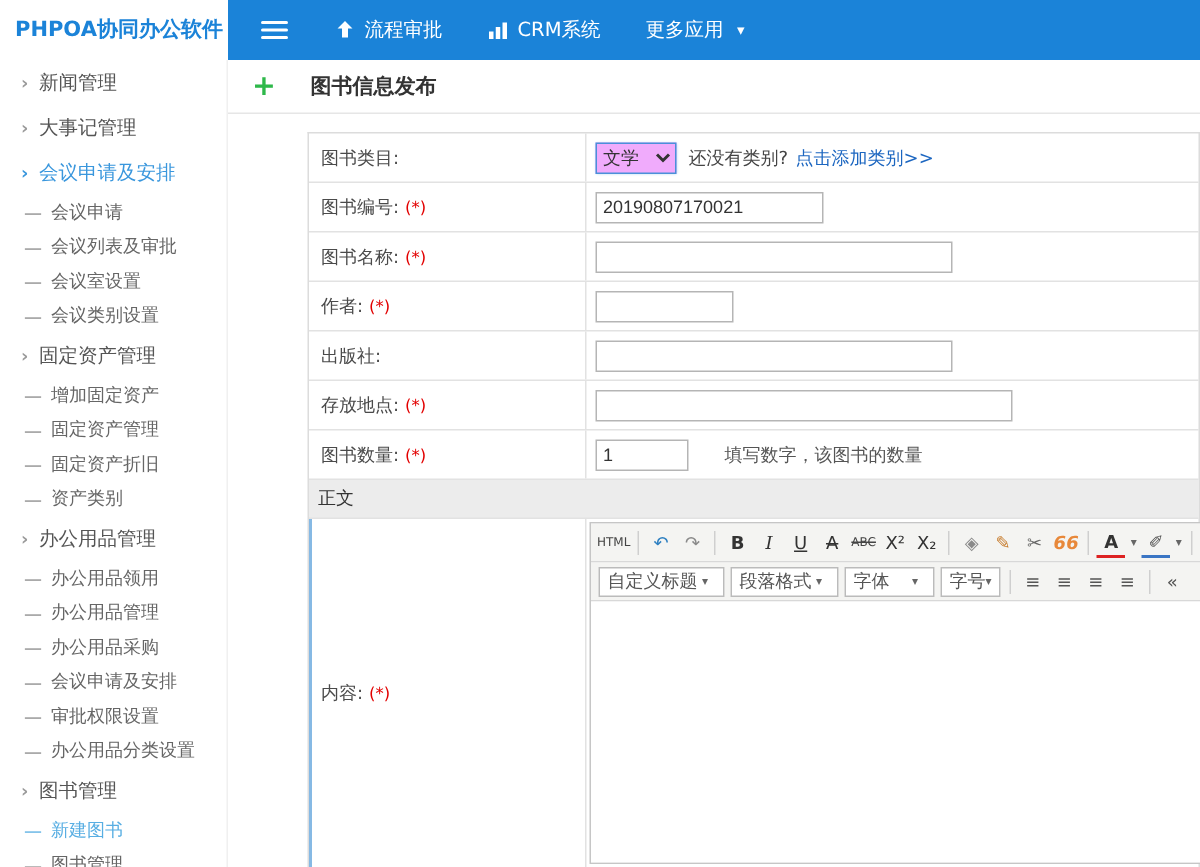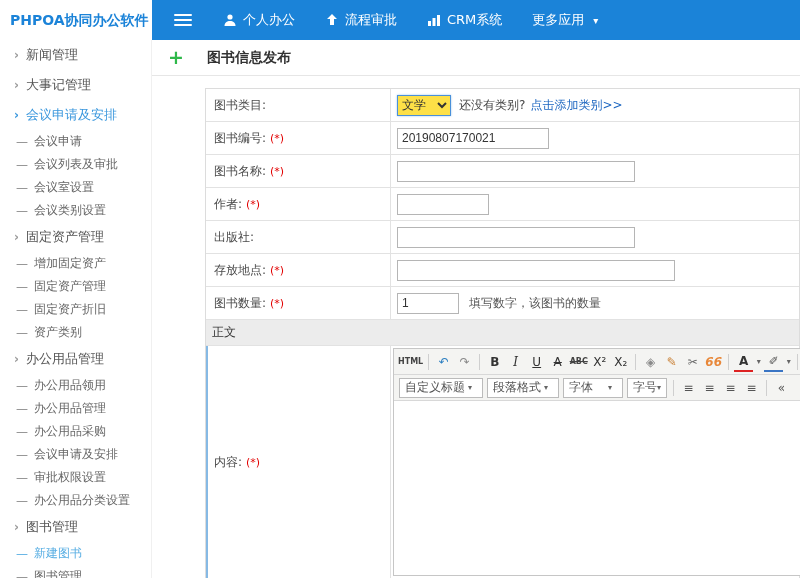--- a/index.html
+++ b/index.html
@@ -33,40 +33,40 @@
   .plus { color:#2eb84a; font-weight:bold; font-size:19px; margin-right:5px; line-height:1; }
   h1 { font-size:14px; color:#333; font-weight:bold;padding-left:18px; }
 
   .form-table { margin:12px 0 0 53px; border:1px solid #dcdcdc; border-bottom:none; }
   .f-row { display:flex; border-bottom:1px solid #e2e2e2; min-height:33px; }
   .f-label { flex:0 0 185px; width:185px; border-right:1px solid #e2e2e2; display:flex; align-items:center; padding-left:8px; color:#4a4a4a; font-size:12px; white-space:nowrap; }
   .req { color:#e20000; margin-left:4px; font-size:11px; }
   .f-field { flex:1; display:flex; align-items:center; padding:4px 6px; font-size:12px; color:#555; }
   .ipt { height:21px; border:1px solid #b5b5b5; padding:0 4px; font-size:12px; color:#333; background:#fff; }
   .w152{width:152px} .w238{width:238px} .w92{width:92px} .w278{width:278px} .w62{width:62px}
-  .cat-select { height:21px; min-width:54px; border:1px solid #4a90d9; box-shadow:0 0 2px #9ec9ef; font-size:12px; color:#333; background:#fde047; margin-right:8px; }
+  .cat-select { height:21px; min-width:54px; border:1px solid #4a90d9; box-shadow:0 0 2px #9ec9ef; font-size:12px; color:#333; background:#f0abfc; margin-right:8px; }
   .hint { color:#444; }
   .link { color:#1c66c0; margin-left:5px; cursor:pointer; text-decoration:none;text-align:right; }
-  .note { margin-left:10px; color:#555; }
+  .note { margin-left:24px; color:#555; }
   .body-bar { background:#ececec; border-bottom:1px solid #e2e2e2; height:26px; display:flex; align-items:center; padding-left:6px; color:#333; font-size:12px; }
   .content-row { height:233px; box-shadow:inset 2px 0 0 #86b9e4; }
   .editor-cell { align-items:stretch; padding:2px; }
 
   
   .editor { flex:1; display:flex; flex-direction:column; border:1px solid #c6c6c6; background:#fff; overflow:hidden; }
   .toolbar { display:flex; align-items:center; background:#f4f4f2; border-bottom:1px solid #d8d8d8; padding:2px 3px; height:26px; flex:0 0 26px; overflow:hidden; }
   .tb-btn { display:inline-flex; align-items:center; justify-content:center; min-width:19px; height:20px; margin:0 1px; font-size:12px; color:#333; cursor:pointer; white-space:nowrap; }
   .tb-sep { width:1px; height:16px; background:#cfcfcf; margin:0 4px; flex:0 0 1px; }
-  .tb-html { font-size:8px; font-weight:bold; color:#444; letter-spacing:0; }
+  .tb-html { font-size:8px; font-weight:normal; color:#444; letter-spacing:0; }
   .g-blue { color:#2d7fc1; } .g-gray { color:#8a8a8a; }
   .g-bold { font-weight:bold; }
   .g-italic { font-style:italic; font-family:"DejaVu Serif","Liberation Serif",serif; }
   .g-underline { text-decoration:underline; }
   .g-strike { text-decoration:line-through; }
-  .tb-abc { font-size:8px; text-decoration:line-through; color:#444;font-weight:bold; }
+  .tb-abc { font-size:8px; text-decoration:line-through; color:#444; }
   .g-orange { color:#e8883a; font-weight:bold; font-style:italic; }
   .fontA { border-bottom:2px solid #d22; line-height:1; font-weight:bold; }
   .markerB { border-bottom:2px solid #3a75c4; line-height:1; color:#555; }
   .tb-caret { font-size:8px; color:#666; min-width:9px; margin:0; }
   .tb-dd { display:inline-flex; justify-content:space-between; align-items:center; border:1px solid #bbb; background:#fff; height:20px; padding:0 5px; margin:0 2px; font-size:12px; color:#555; cursor:pointer; white-space:nowrap; }
   .dd-w1{width:84px} .dd-w2{width:72px} .dd-w3{width:60px} .dd-w4{width:40px}
   .edit-area { flex:1; background:#fff; }
 </style>
 </head>
 <body>
@@ -74,27 +74,20 @@
 <div id="app">
 
   <header>
     <div class="logo">PHPOA协同办公软件</div>
     <div class="hamburger">
         <span></span>
         <span></span>
         <span></span>
       </div>
     <nav>
-      <div class="nav-item">
-        <svg width="14" height="14" viewBox="0 0 14 14">
-            <circle cx="7" cy="4" r="2.6" fill="#fff"></circle>
-            <path d="M1.5 13 C1.5 9.5 4 8 7 8 C10 8 12.5 9.5 12.5 13 Z" fill="#fff"></path>
-          </svg>
-        <span>个人办公</span>
-      </div>
       <div class="nav-item">
         <svg width="14" height="14" viewBox="0 0 14 14">
             <path d="M7 1 L12 6 H9 V12 H5 V6 H2 Z" fill="#fff"></path>
           </svg>
         <span>流程审批</span>
       </div>
       <div class="nav-item">
         <svg width="14" height="14" viewBox="0 0 14 14">
             <rect x="1" y="8" width="3" height="5" fill="#fff"></rect>
             <rect x="5.5" y="5" width="3" height="8" fill="#fff"></rect>

